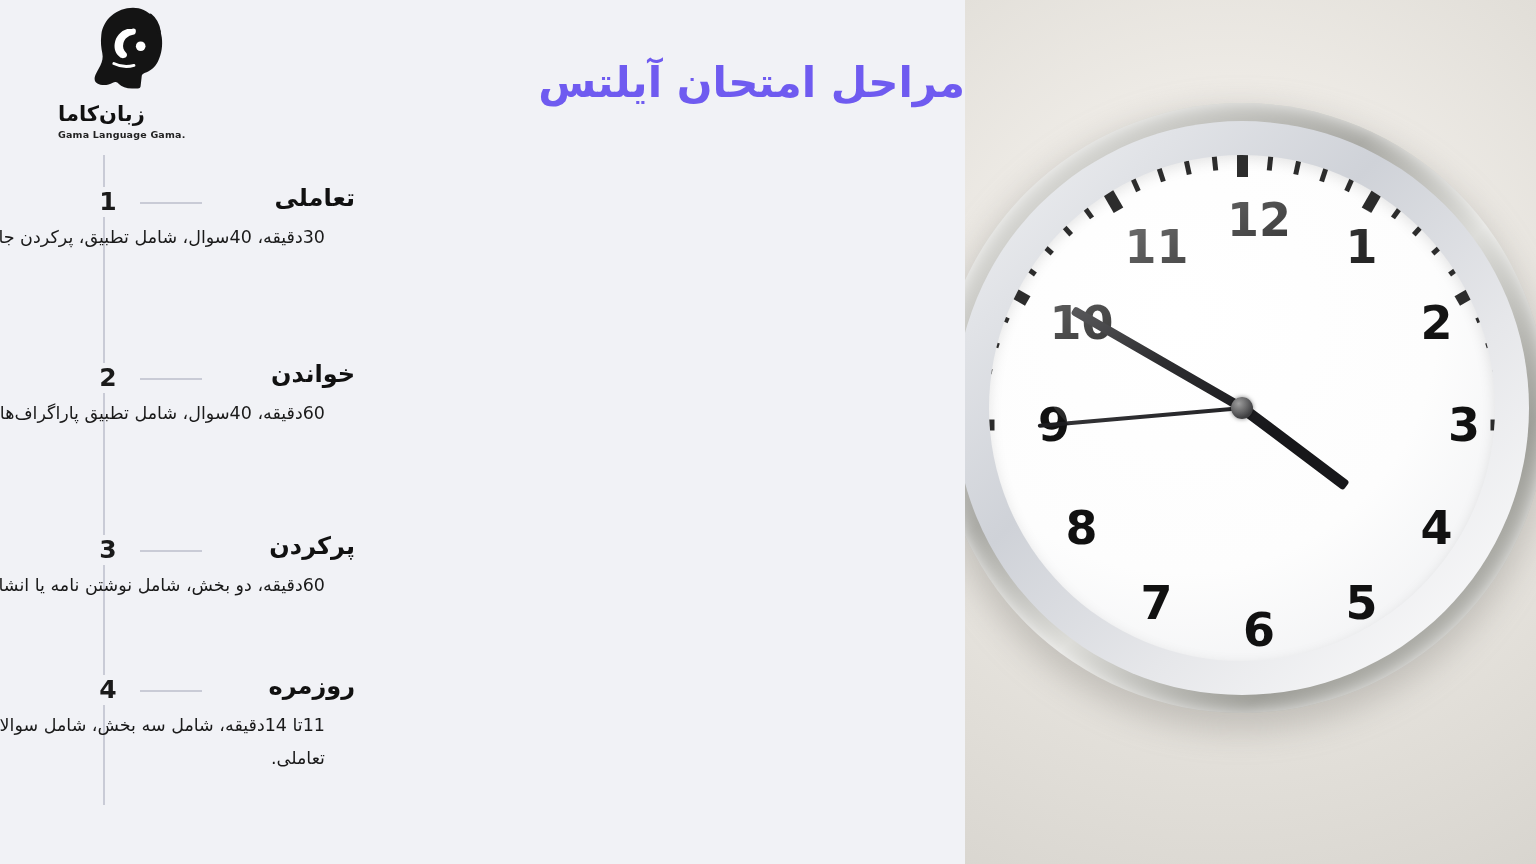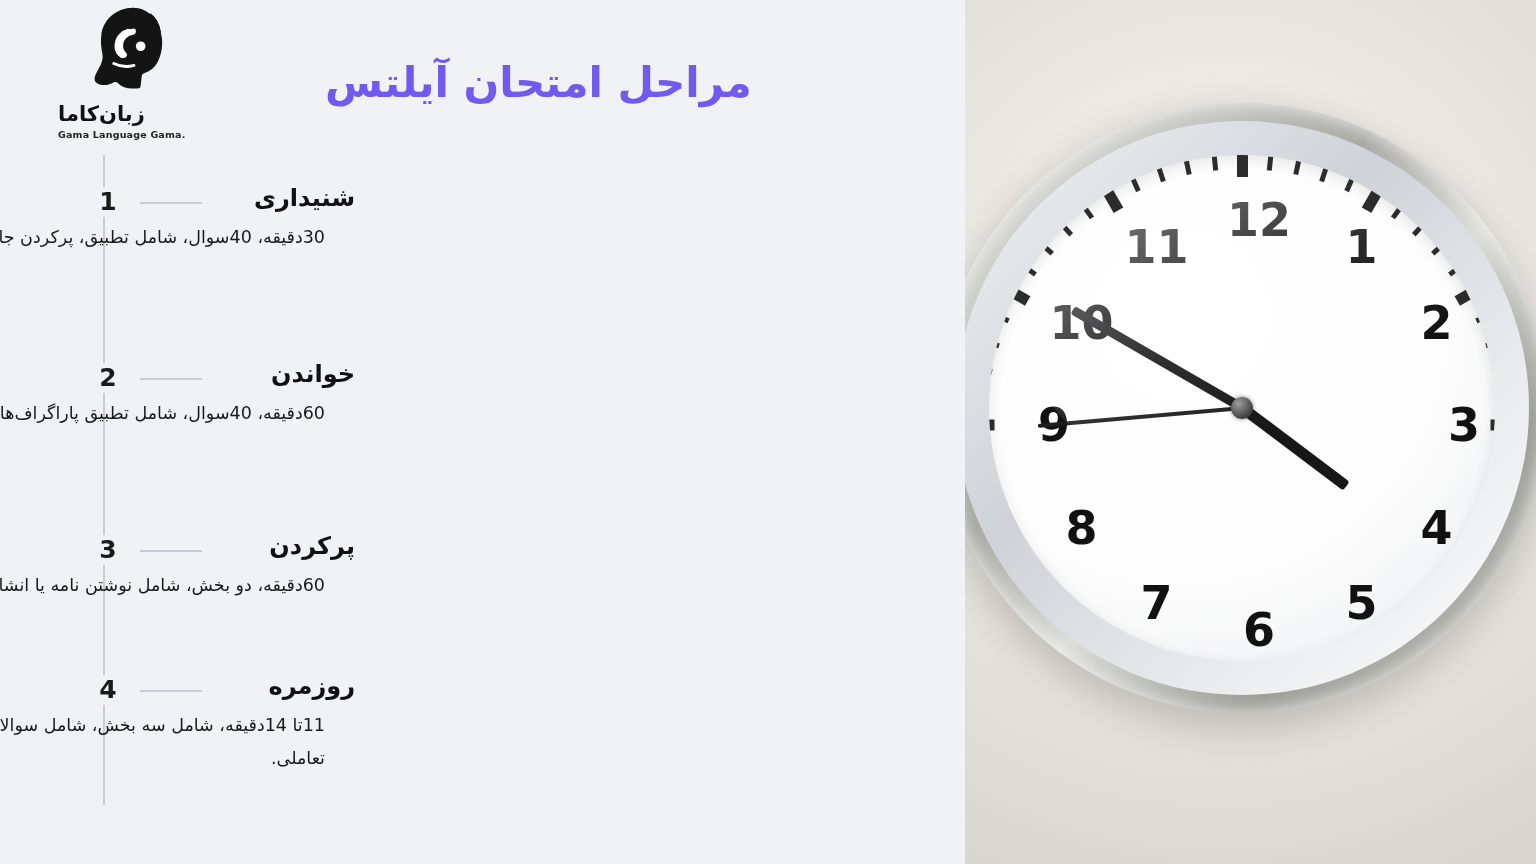--- a/index.html
+++ b/index.html
@@ -26,21 +26,21 @@
     width: 965px;
     height: 864px;
     background: #f1f2f6;
     box-sizing: border-box;
   }
   .title {
     position: absolute;
     top: 58px;
     right: 0;
     width: 640px;
-    text-align: left;
+    text-align: right;
     font-size: 42px;
     font-weight: bold;
     color: #6f5bf0;
     letter-spacing: 0px;
     direction: rtl;
   }
   
   .logo-wrap {
     position: absolute;
     top: 4px;
@@ -285,21 +285,21 @@
       <div class="logo-word">زبان‌کاما</div>
       <div class="logo-sub">Gama Language Gama.</div>
     </div>
 
     <div class="timeline">
       <div class="rail"></div>
 
       <div class="step" style="top:32px;">
         <div class="step-num">1</div>
         <div class="connector"></div>
-        <div class="step-title">شنیداری</div>
+        <div class="step-title">تعاملی</div>
         <div class="step-desc">30دقیقه،  40سوال، شامل تطبیق، پرکردن جاهای خالی و انتخاب گزینه‌های صحیح.</div>
       </div>
 
       <div class="step" style="top:208px;">
         <div class="step-num">2</div>
         <div class="connector"></div>
         <div class="step-title">خواندن</div>
         <div class="step-desc">60دقیقه،  40سوال، شامل تطبیق پاراگراف‌ها، پاسخ کوتاه و یافتن اطلاعات خاص در متن.</div>
       </div>
 

